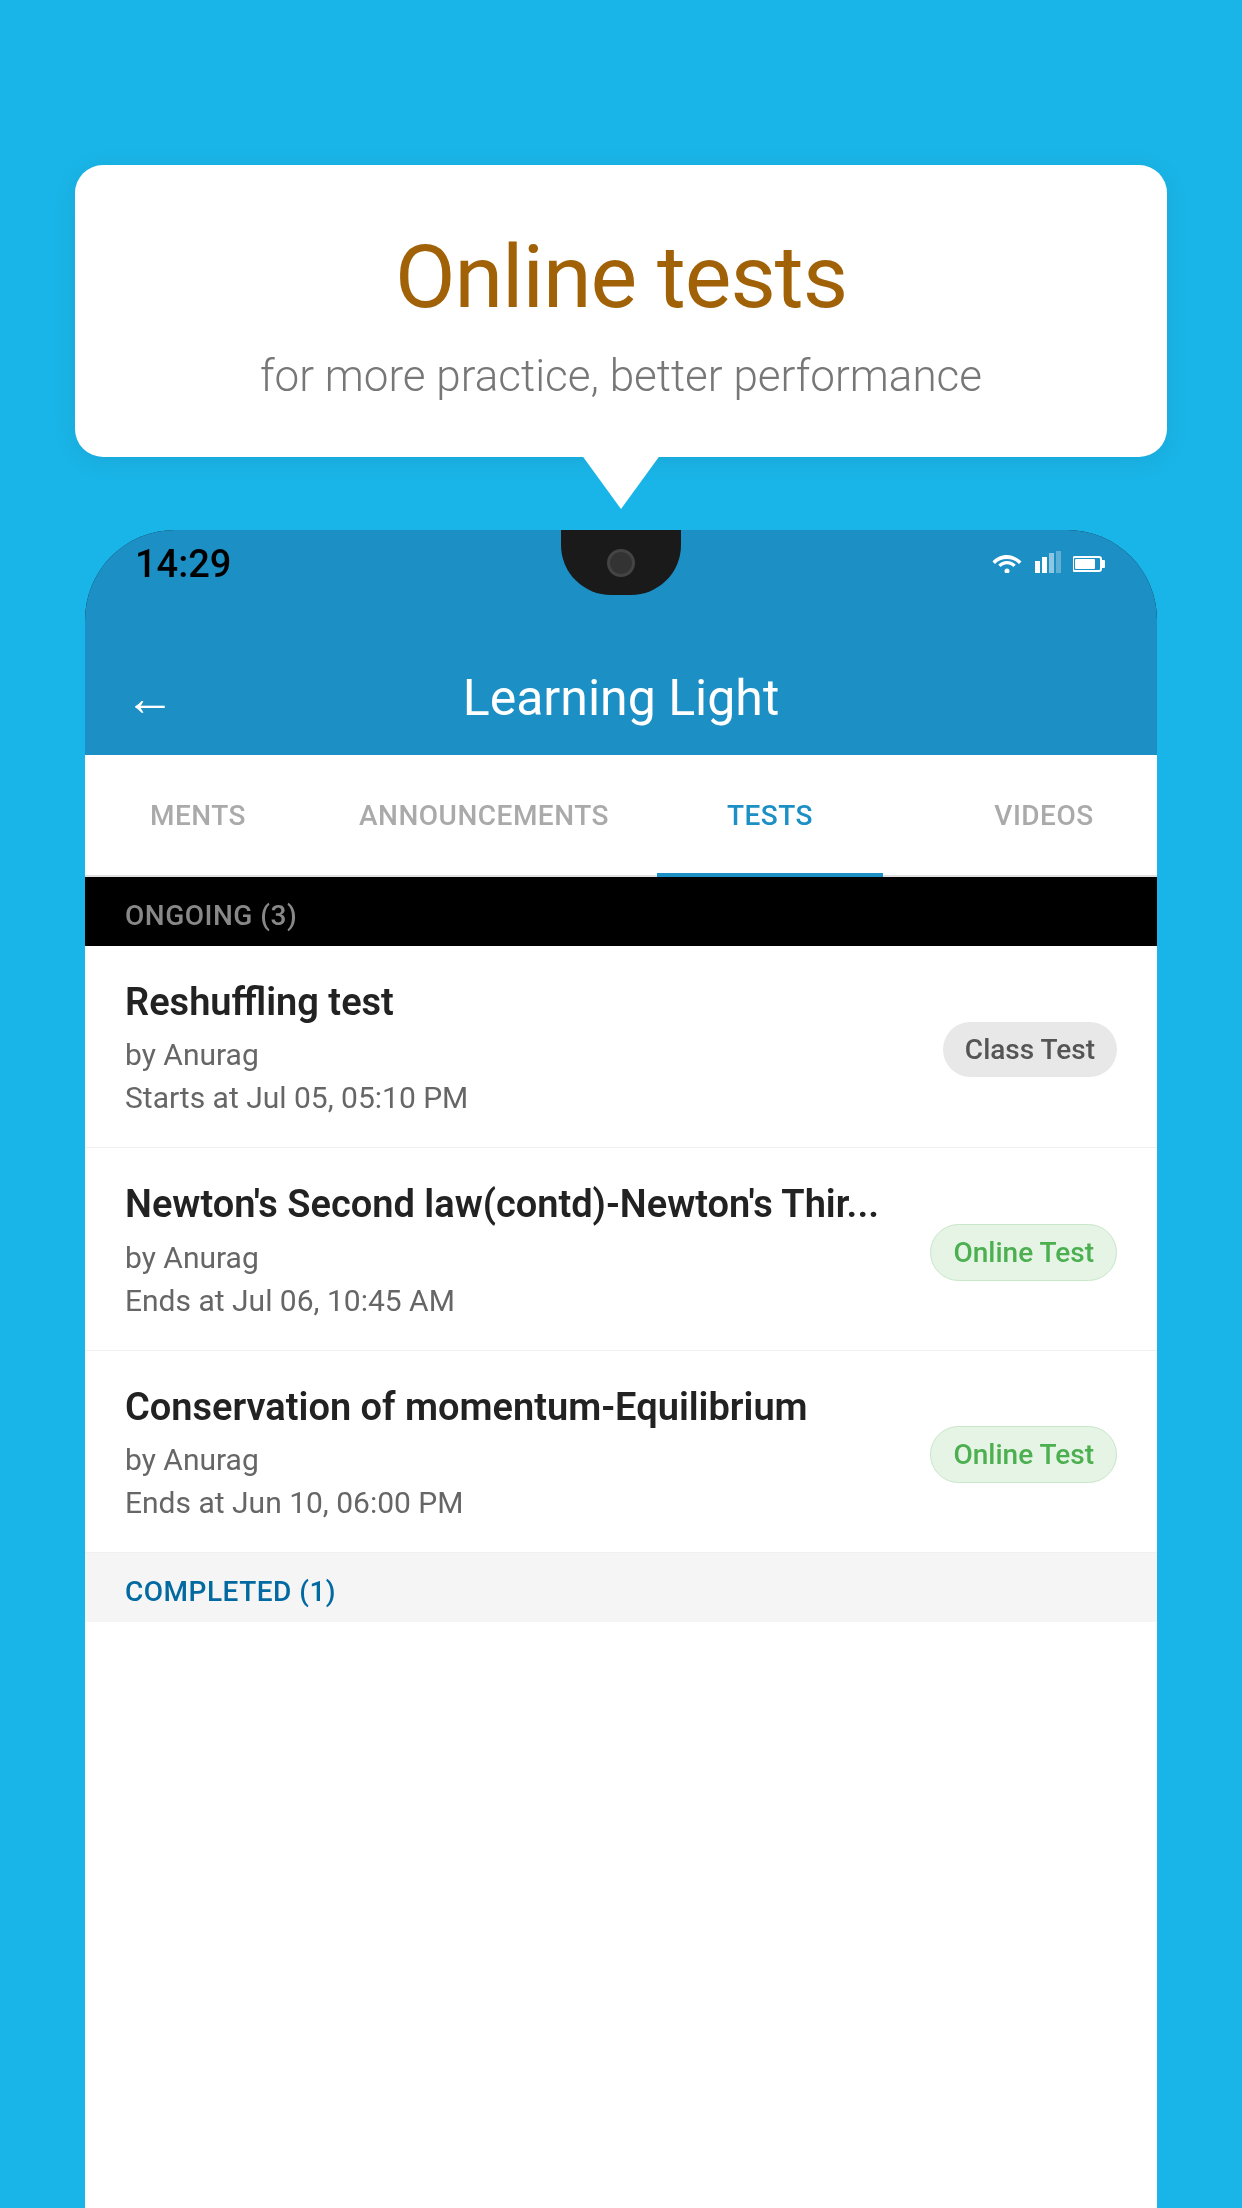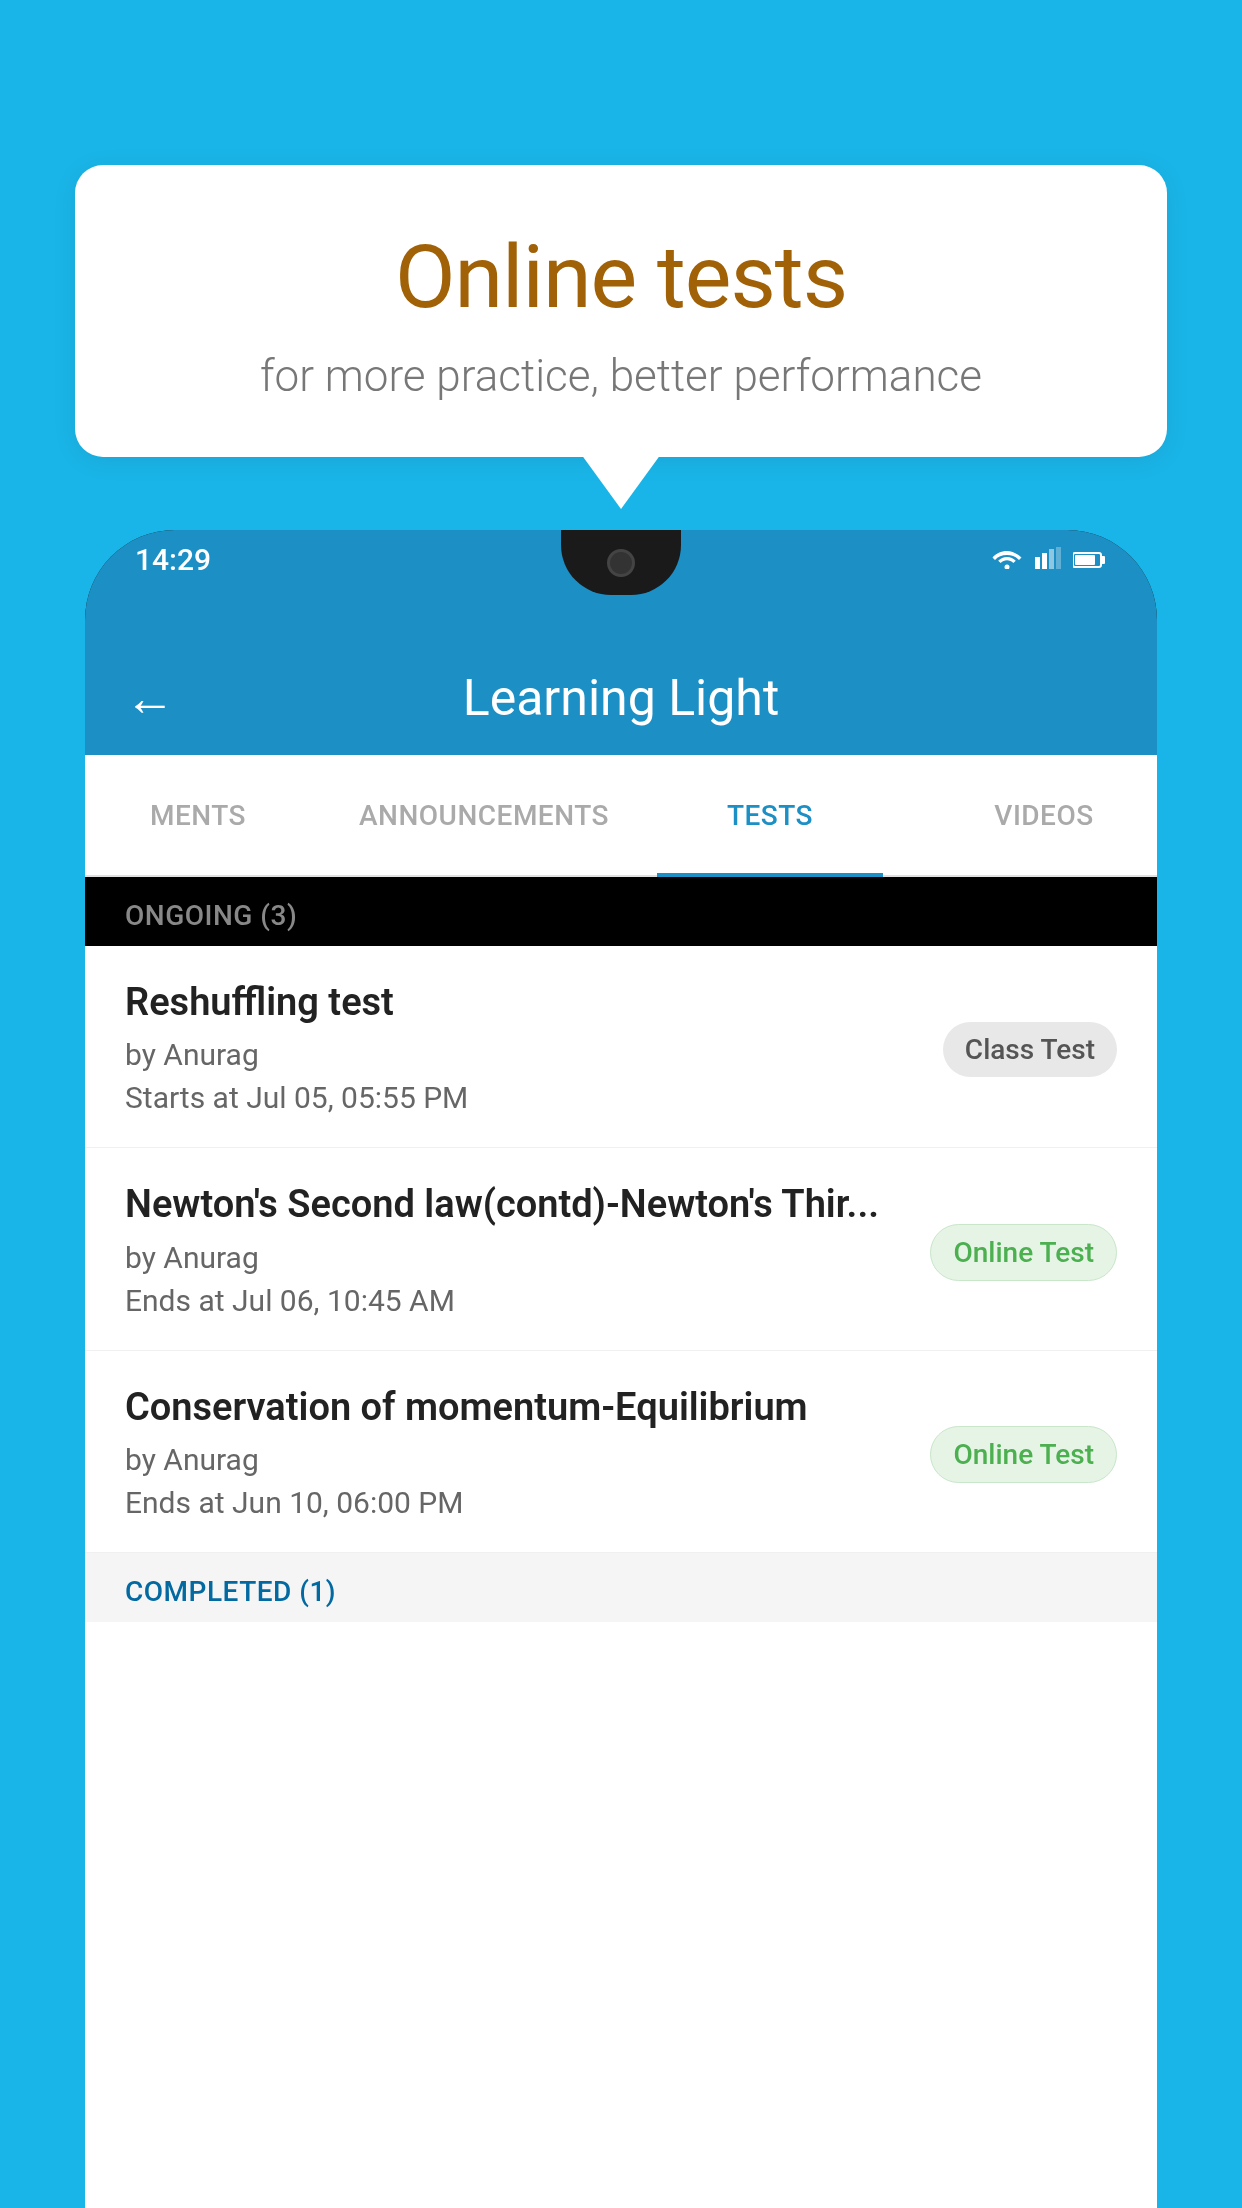--- a/index.html
+++ b/index.html
@@ -80,22 +80,22 @@
       position: absolute;
       top: 12px;
       left: 50px;
       right: 50px;
       display: flex;
       justify-content: space-between;
       align-items: center;
     }
 
     .status-time {
-      color: #ffffff;
-      font-size: 30px;
+      color: #000000;
+      font-size: 38px;
       font-weight: 500;
     }
 
     .status-icons {
       display: flex;
       align-items: center;
       gap: 12px;
     }
 
     .status-icon {
@@ -368,21 +368,21 @@
 
 
     <div class="section-header">ONGOING (3)</div>
 
     <div class="test-list">
 
       <div class="test-item">
         <div class="test-info">
           <div class="test-title">Reshuffling test</div>
           <div class="test-author">by Anurag</div>
-          <div class="test-date">Starts at  Jul 05, 05:55 PM</div>
+          <div class="test-date">Starts at  Jul 05, 05:10 PM</div>
         </div>
         <div class="test-badge badge-class">Class Test</div>
       </div>
 
       <div class="test-item">
         <div class="test-info">
           <div class="test-title">Newton's Second law(contd)-Newton's Thir...</div>
           <div class="test-author">by Anurag</div>
           <div class="test-date">Ends at  Jul 06, 10:45 AM</div>
         </div>

